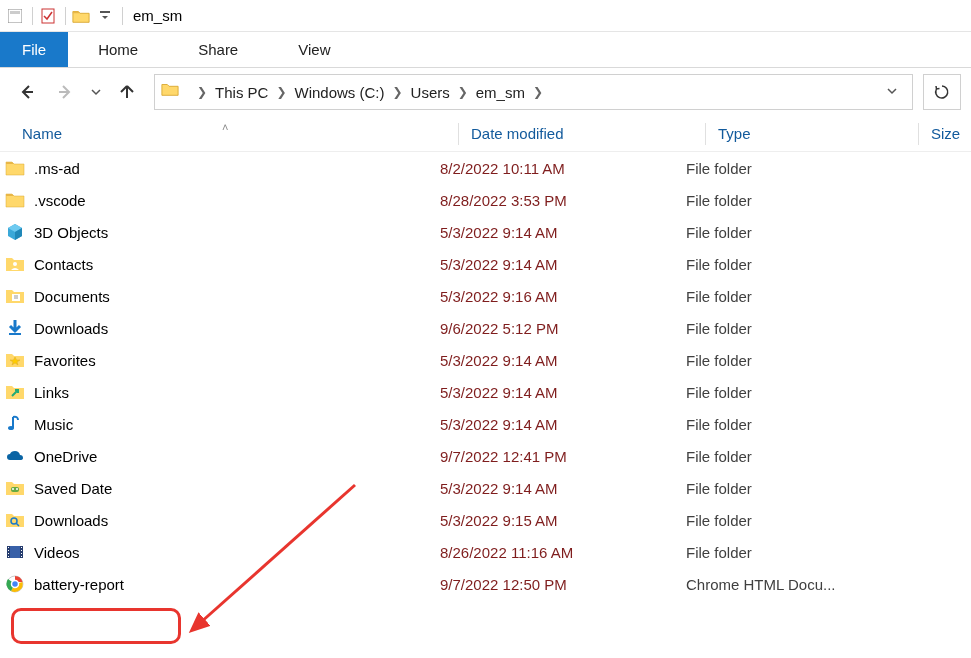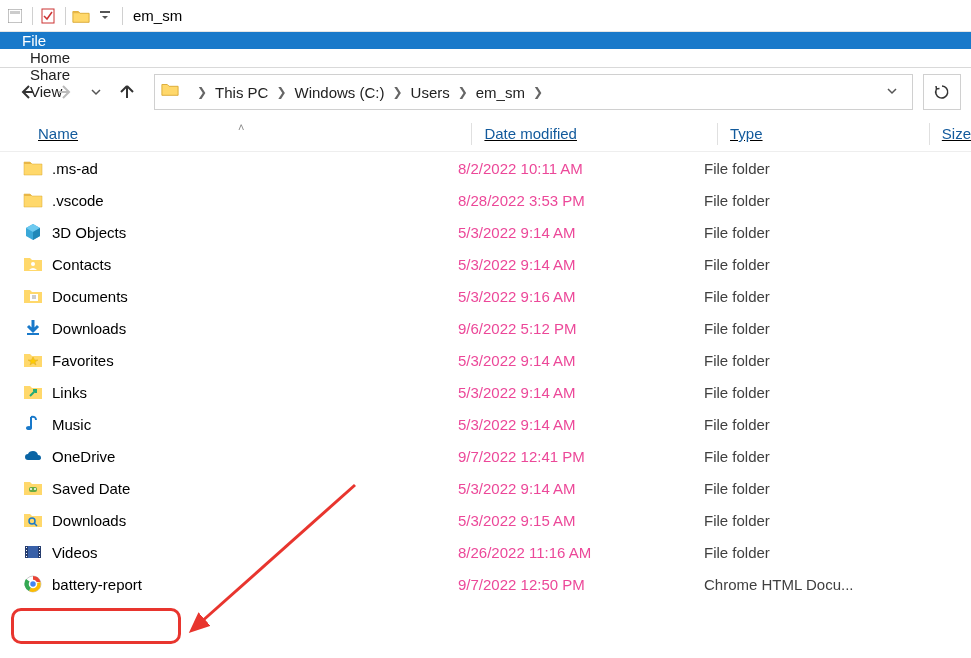--- a/index.html
+++ b/index.html
@@ -5,51 +5,51 @@
 * { box-sizing: border-box; margin: 0; padding: 0; }
 body { font-family: "Segoe UI", Tahoma, sans-serif; font-size: 14px; background: #fff; color: #000; width: 971px; height: 658px; overflow: hidden; position: relative; }
 
 
 .titlebar { height: 32px; display: flex; align-items: center; padding: 0 4px; border-bottom: 1px solid #e5e5e5; }
 .titlebar .tb-icon { width: 22px; height: 22px; display: flex; align-items: center; justify-content: center; margin-right: 2px; }
 .titlebar .sep { width: 1px; height: 18px; background: #d0d0d0; margin: 0 4px; }
 .titlebar .folder-name { margin-left: 6px; font-size: 15px; }
 
 
-.ribbon { height: 36px; display: flex; align-items: stretch; border-bottom: 1px solid #d9d9d9; flex-direction: column; }
+.ribbon { height: 36px; display: flex; align-items: stretch; border-bottom: 1px solid #d9d9d9; }
 .ribbon .file-tab { background: #1979ca; color: #fff; padding: 0 22px; display: flex; align-items: center; font-size: 15px; }
 .ribbon .tab { padding: 0 30px; display: flex; align-items: center; font-size: 15px; color: #222; }
 
 
 .navbar { height: 48px; display: flex; align-items: center; padding: 0 10px; gap: 4px; }
 .nav-btn { width: 34px; height: 34px; display: flex; align-items: center; justify-content: center; color: #555; }
 .nav-btn.disabled { color: #b0b0b0; }
 .addr { flex: 1; height: 36px; border: 1px solid #d0d0d0; display: flex; align-items: center; padding: 0 6px; margin-left: 6px; }
 .addr .folder-ico { width: 22px; height: 22px; margin-right: 6px; }
 .addr .crumb { display: flex; align-items: center; color: #222; font-size: 15px; }
 .addr .chev { margin: 0 8px; color: #666; font-size: 12px; }
 .addr .crumb-drop { margin-left: auto; color: #555; padding: 0 8px; }
 .refresh { width: 38px; height: 36px; border: 1px solid #d0d0d0; display: flex; align-items: center; justify-content: center; margin-left: 6px; color: #333; }
 
 
-.headers { height: 36px; display: flex; align-items: center; border-bottom: 1px solid #eee; padding-left: 38px; font-size: 15px; position: relative; text-decoration: underline; }
+.headers { height: 36px; display: flex; align-items: center; border-bottom: 1px solid #eee; padding-left: 22px; font-size: 15px; position: relative; }
 .headers .hcell { color: #125a9c; }
 .headers .col-name { width: 436px; position: relative; }
 .headers .col-date { width: 234px; }
 .headers .col-type { width: 200px; }
 .headers .col-size { flex: 1; }
 .headers .sort-ind { position: absolute; left: 200px; top: -4px; color: #888; font-size: 11px; }
 .headers .div { width: 1px; height: 22px; background: #e0e0e0; margin-right: 12px; }
 
 
-.filelist { padding-left: 22px; }
+.filelist { padding-left: 4px; }
 .row { height: 32px; display: flex; align-items: center; font-size: 15px; }
 .row .ico { width: 22px; height: 22px; margin-right: 8px; display: flex; align-items: center; justify-content: center; }
 .row .fname { width: 406px; }
-.row .fdate { width: 246px; color: #ec4899; }
+.row .fdate { width: 246px; color: #7f1d1d; }
 .row .ftype { width: 200px; color: #404040; }
 
 
 .highlight { position: absolute; border: 3px solid #e8352e; border-radius: 10px; left: 11px; top: 608px; width: 170px; height: 36px; pointer-events: none; }
 .arrow { position: absolute; pointer-events: none; }
 
 
 .folder-svg { width: 18px; height: 16px; }
 </style>
 </head>

